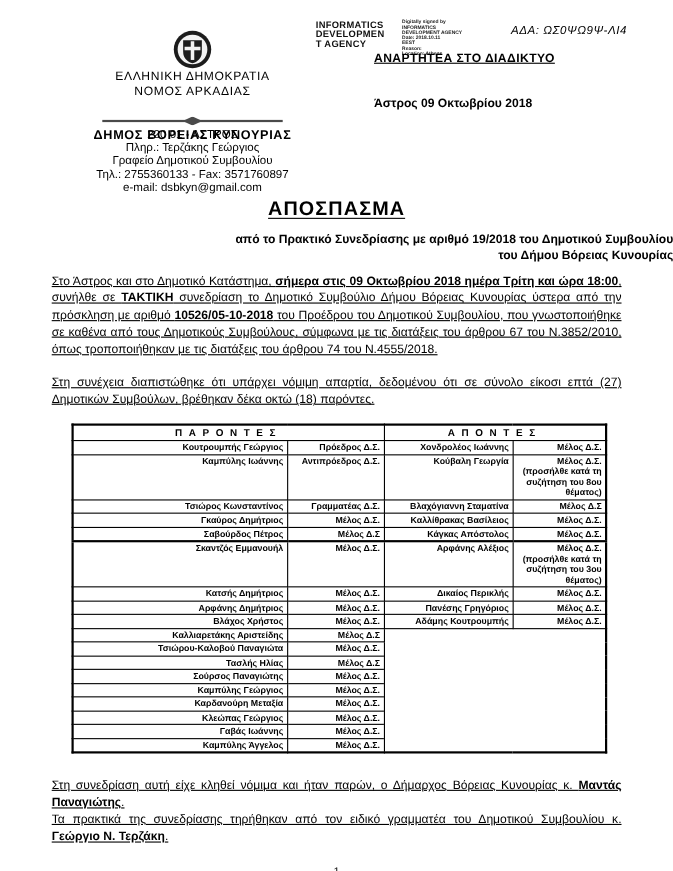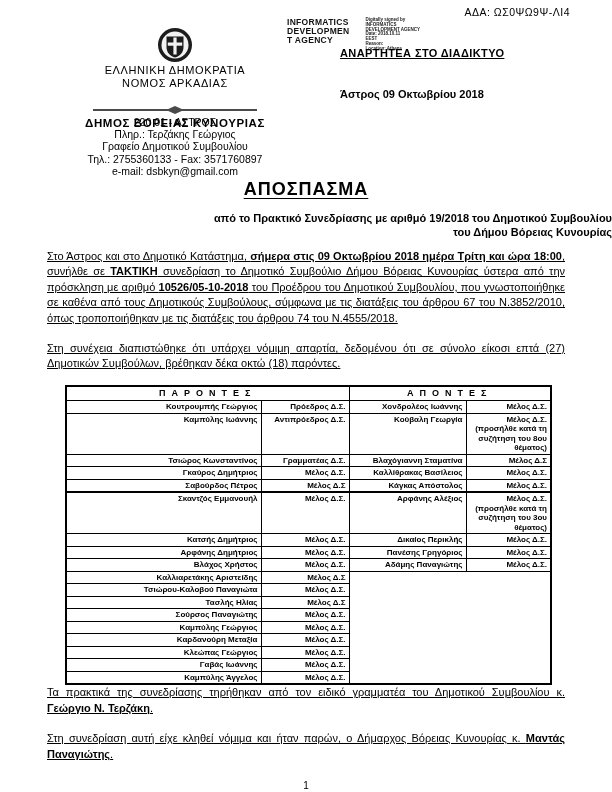--- a/index.html
+++ b/index.html
@@ -7,21 +7,21 @@
     position:relative;
     width:612px;height:792px;
     margin:0 auto;
     background:#ffffff;
     font-family:"Liberation Sans", sans-serif;
     color:#000;
     overflow:hidden;
   }
   .b{font-weight:bold;}
   
-  .ada{position:absolute;top:6px;right:42px;font-size:10.5px;letter-spacing:.5px;}
+  .ada{position:absolute;top:22px;right:42px;font-size:10.5px;letter-spacing:.5px;font-style:italic;}
   .stamp{position:absolute;top:18px;left:287px;display:flex;gap:16px;}
   .stamp-agency{font-size:8.5px;font-weight:bold;line-height:9px;letter-spacing:.3px;color:#111;}
   .stamp-sig{font-size:4.5px;line-height:4.8px;color:#222;width:62px;font-weight:bold;}
   .anartitea{position:absolute;top:47px;left:340px;font-size:11px;font-weight:bold;
     text-decoration:underline;letter-spacing:.4px;}
   .emblem{position:absolute;top:25px;left:155px;}
   .gov{position:absolute;top:64px;left:30px;width:290px;text-align:center;
     font-size:11px;line-height:12.5px;letter-spacing:.6px;}
   .gov .line3{font-weight:bold;font-size:11.5px;margin-top:28px;}
   .divider{position:absolute;top:107px;left:93px;width:164px;height:6px;}
@@ -184,21 +184,21 @@
           </tr>
           <tr>
             <td>Αρφάνης Δημήτριος</td>
             <td>Μέλος Δ.Σ.</td>
             <td>Πανέσης Γρηγόριος</td>
             <td>Μέλος Δ.Σ.</td>
           </tr>
           <tr>
             <td>Βλάχος Χρήστος</td>
             <td>Μέλος Δ.Σ.</td>
-            <td>Αδάμης Παναγιώτης</td>
+            <td>Αδάμης Κουτρουμπής</td>
             <td>Μέλος Δ.Σ.</td>
           </tr>
           <tr>
             <td>Καλλιαρετάκης Αριστείδης</td>
             <td>Μέλος Δ.Σ</td>
             <td colspan="2" rowspan="9" class="empty-cell"></td>
           </tr>
           <tr>
             <td>Τσιώρου-Καλοβού Παναγιώτα</td>
             <td>Μέλος Δ.Σ.</td>
@@ -227,19 +227,19 @@
             <td>Γαβάς Ιωάννης</td>
             <td>Μέλος Δ.Σ.</td>
           </tr>
           <tr>
             <td>Καμπύλης Άγγελος</td>
             <td>Μέλος Δ.Σ.</td>
           </tr>
         </tbody>
     </table>
 
+    <p class="para closing"><span>Στη συνεδρίαση αυτή είχε κληθεί νόμιμα και ήταν παρών, ο Δήμαρχος Βόρειας Κυνουρίας κ. </span><span class="b">Μαντάς Παναγιώτης</span><span>.</span></p>
     <p class="para" style="margin-top:0;"><span>Τα πρακτικά της συνεδρίασης τηρήθηκαν από τον ειδικό γραμματέα του Δημοτικού Συμβουλίου κ. </span><span class="b">Γεώργιο Ν. Τερζάκη</span><span>.</span></p>
-    <p class="para closing"><span>Στη συνεδρίαση αυτή είχε κληθεί νόμιμα και ήταν παρών, ο Δήμαρχος Βόρειας Κυνουρίας κ. </span><span class="b">Μαντάς Παναγιώτης</span><span>.</span></p>
 
     <div class="page-number">1</div>
   </div>
 
 </div>
 
 </body></html>

